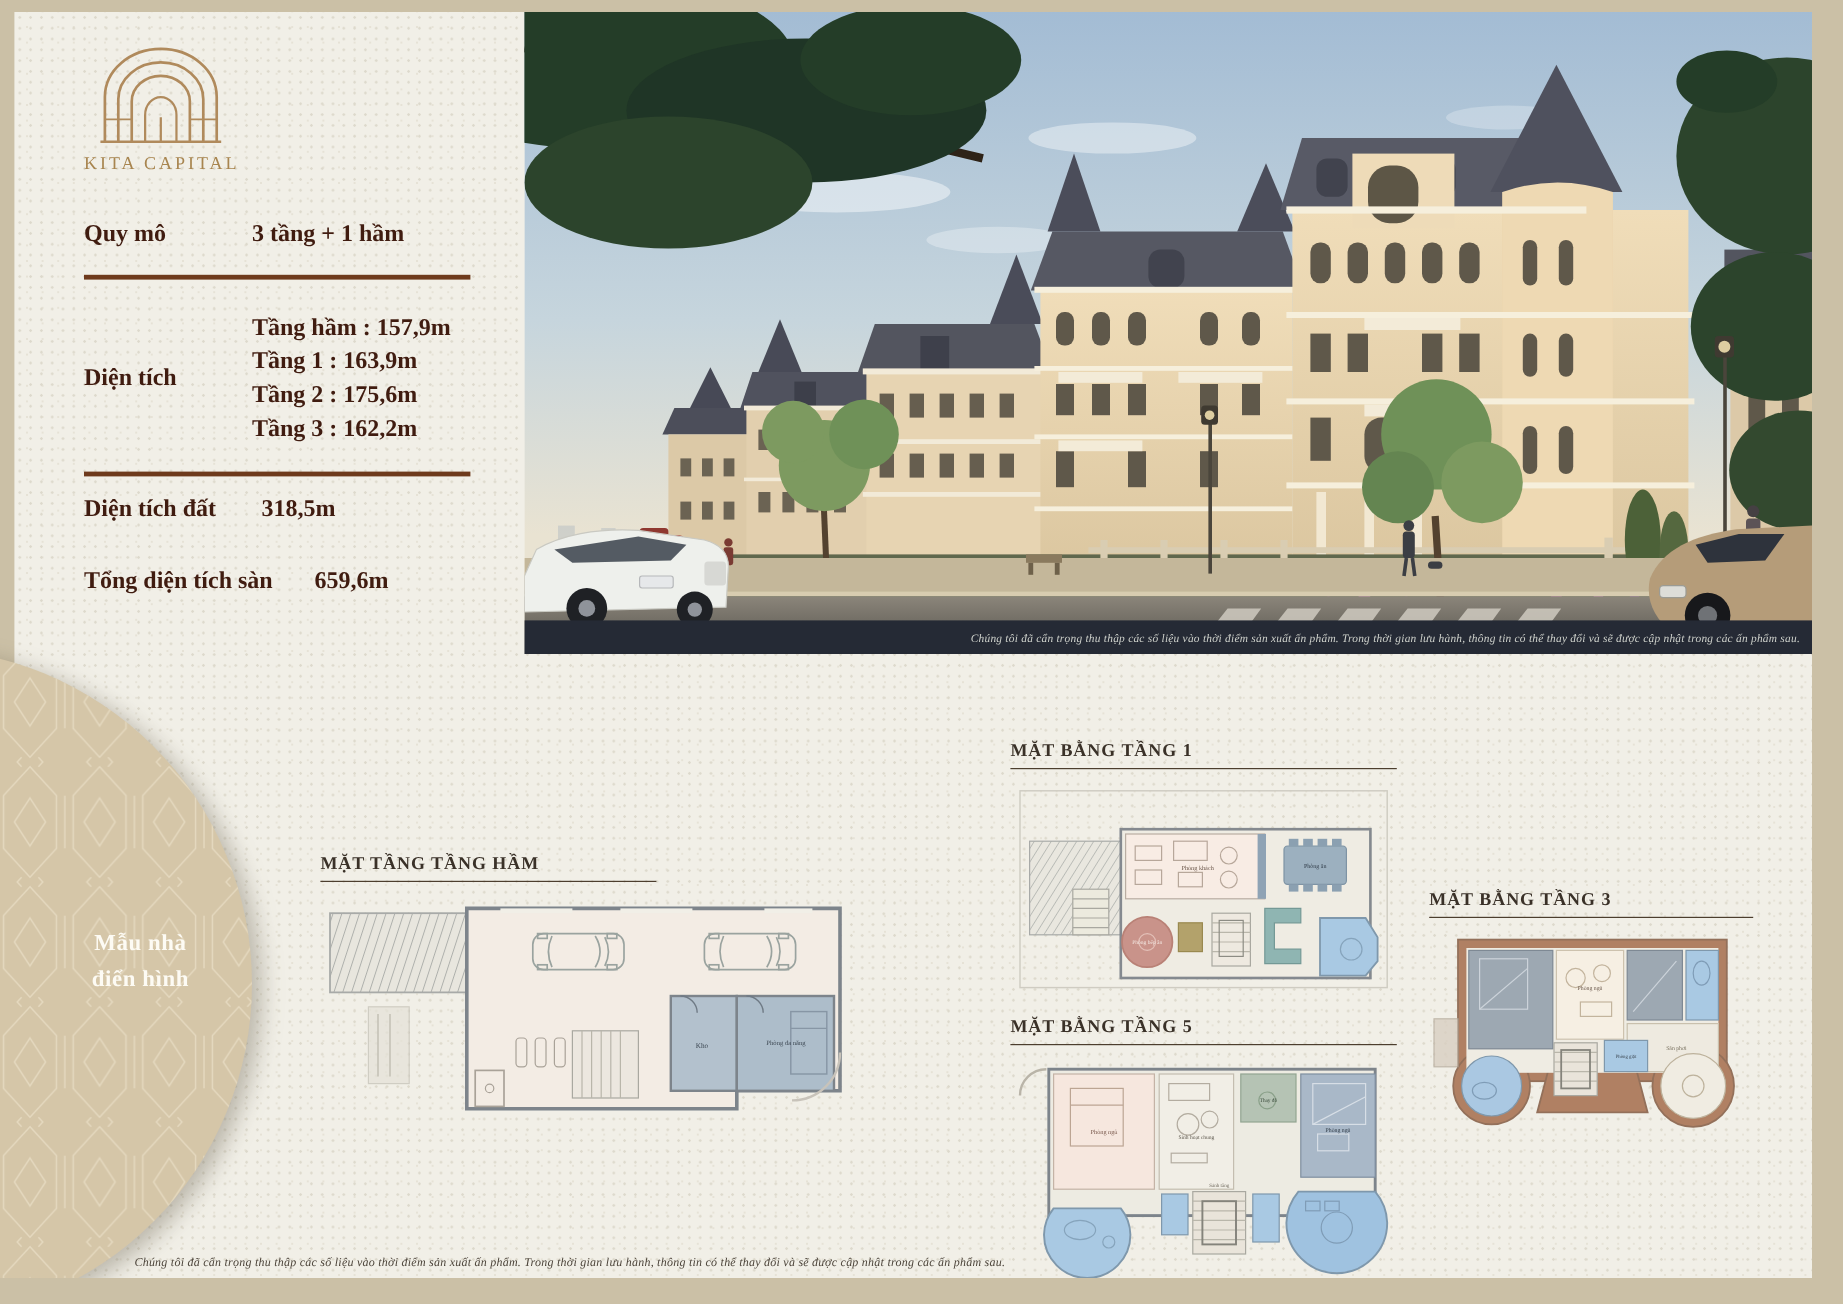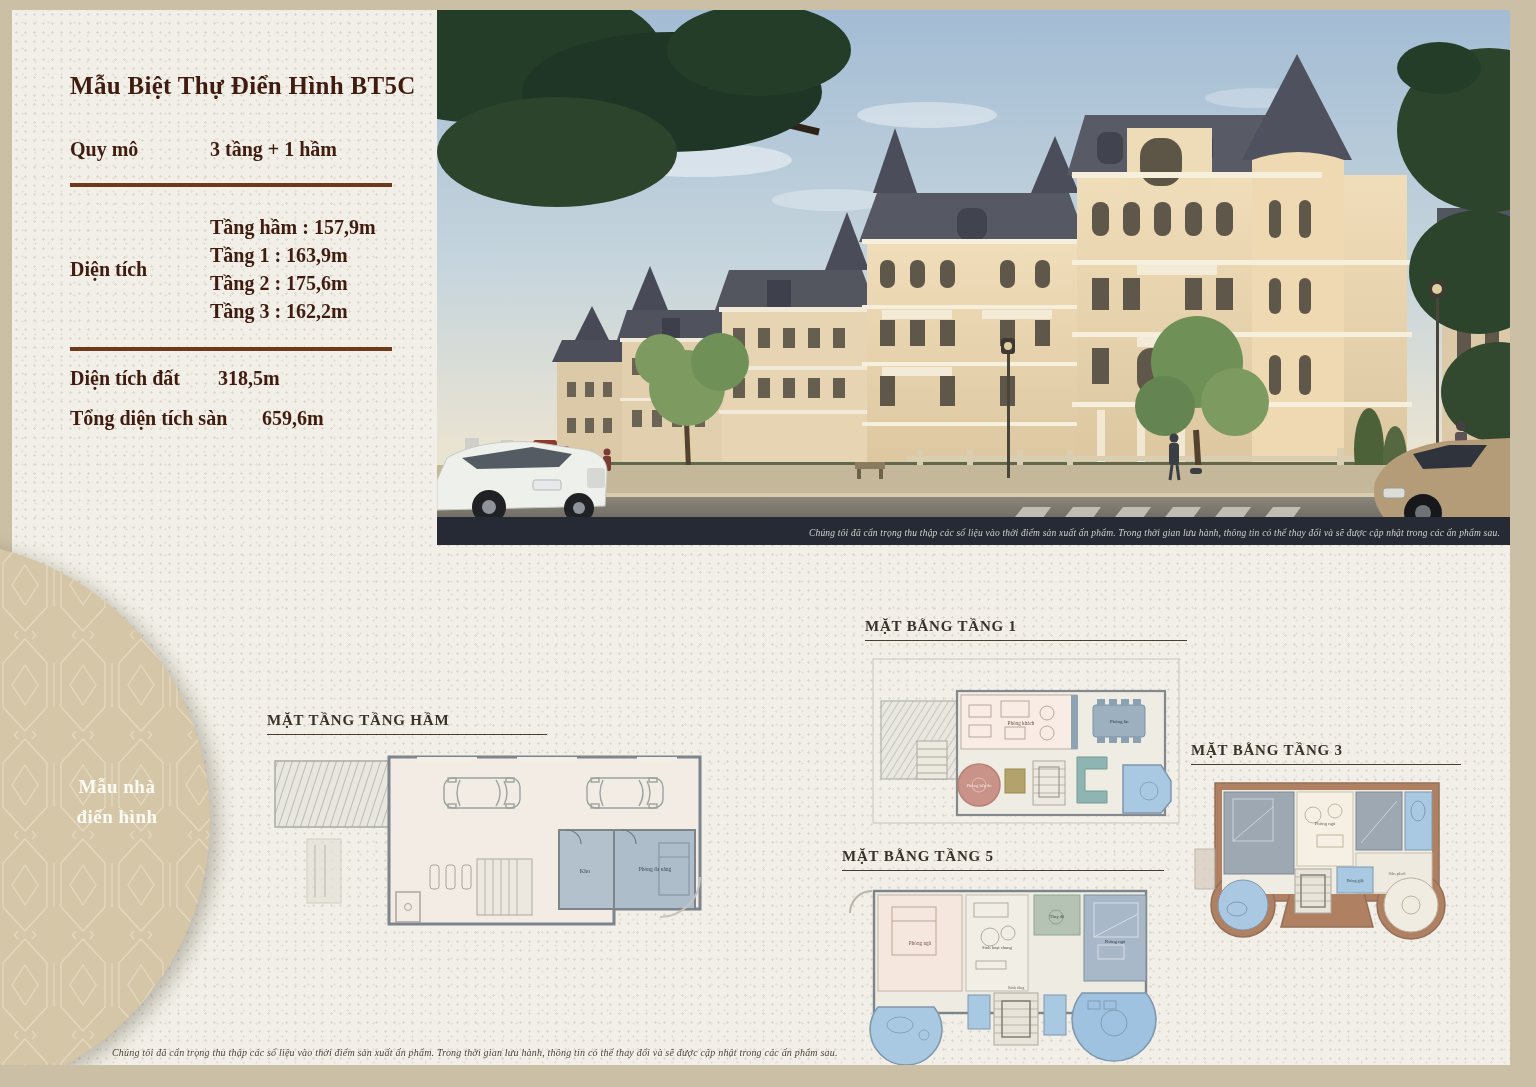--- a/index.html
+++ b/index.html
@@ -22,37 +22,37 @@
   .info-panel { position:absolute; left:20px; top:28px; width:408px; color:#401c10; }
   .logo-wrap { margin-left:38px; width:128px; text-align:center; }
   .brand { margin-top:4px; font-size:15px; letter-spacing:2.5px; color:#a8854f; white-space:nowrap; }
   .main-title { margin:34px 0 0 38px; font-size:25px; font-weight:bold; letter-spacing:.3px; }
   .spec-row { display:grid; grid-template-columns:140px 1fr; margin-left:38px; margin-top:0; font-size:20px; font-weight:bold; }
   .row-quymo { margin-top:38px; }
   .divider { height:4px; background:#6e3a1c; width:322px; margin:22px 0 0 38px; }
   .row-dientich { margin-top:26px; align-items:center; }
   .dt-lines div { line-height:28px; }
   .row-dat { margin-top:16px; grid-template-columns:148px 1fr; }
-  .row-tong { margin-top:17px; grid-template-columns:192px 1fr; }
+  .row-tong { margin-top:37px; grid-template-columns:192px 1fr; }
   
   .photo { position:absolute; left:425px; top:0; width:1073px; height:535px; }
   .photo svg { display:block; }
   .photo-caption {
     position:absolute; right:10px; bottom:7px; color:#cfd2cc; font-style:italic;
     font-size:9.5px; letter-spacing:.2px; white-space:nowrap;
   }
   
   .plan { position:absolute; }
   .plan-title {
     font-size:15px; font-weight:bold; letter-spacing:.8px; color:#3a3128;
     border-bottom:1.5px solid #4c3e2e; padding-bottom:5px;
   }
   .plan svg { display:block; margin-top:12px; }
   .p-basement { left:255px; top:702px; width:280px; }
-  .p-f1 { left:830px; top:608px; width:322px;margin-left:23px; }
+  .p-f1 { left:830px; top:608px; width:322px; }
   .p-f2 { left:830px; top:838px; width:322px; }
   .p-f3 { left:1179px; top:732px; width:270px; }
   .plan .plansvg { overflow:visible; }
   
   .badge { position:absolute; left:-120px; top:535px; z-index:1; filter:drop-shadow(8px 5px 9px rgba(90,80,60,.35)); }
   .badge-text {
     position:absolute; left:28px; top:772px; width:178px; z-index:2;
     text-align:center; color:#fdfbf4; font-size:19px; font-weight:bold; line-height:30px;
     letter-spacing:.5px;
   }
@@ -65,22 +65,36 @@
   .right-strip { position:absolute; right:0; top:0; width:26px; height:100%; background:#cbc0a6; z-index:4; }
   text { font-family:"Liberation Serif","DejaVu Serif",serif; }
 </style>
 </head>
 <body>
 
 <div class="page">
   <div class="content">
 
     <section class="info-panel">
-
-      <h1 class="main-title">Mẫu Biệt Thự Điển Hình BT5C</h1>
+      <div class="logo-wrap">
+        <svg width="114" height="82" viewBox="0 0 120 88">
+          <g fill="none" stroke="#b08a5c" stroke-width="2.4">
+            <path d="M10,86 V46 A50,43 0 0 1 110,46 V86"></path>
+            <path d="M22,86 V48 A38,33 0 0 1 98,48 V86"></path>
+            <path d="M34,86 V50 A26,23 0 0 1 86,50 V86"></path>
+            <path d="M46,86 V62 A14,16 0 0 1 74,62 V86" stroke-width="2"></path>
+            <path d="M60,86 V64" stroke-width="2"></path>
+            <line x1="10" y1="66" x2="34" y2="66" stroke-width="1.6"></line>
+            <line x1="86" y1="66" x2="110" y2="66" stroke-width="1.6"></line>
+            <line x1="6" y1="86" x2="114" y2="86" stroke-width="2.4"></line>
+          </g>
+        </svg>
+        <div class="brand">KITA CAPITAL</div>
+      </div>
+
 
       <div class="spec-row row-quymo">
         <div>Quy mô</div>
         <div>3 tầng + 1 hầm</div>
       </div>
 
       <div class="divider"></div>
 
       <div class="spec-row row-dientich">
         <div>Diện tích</div>

